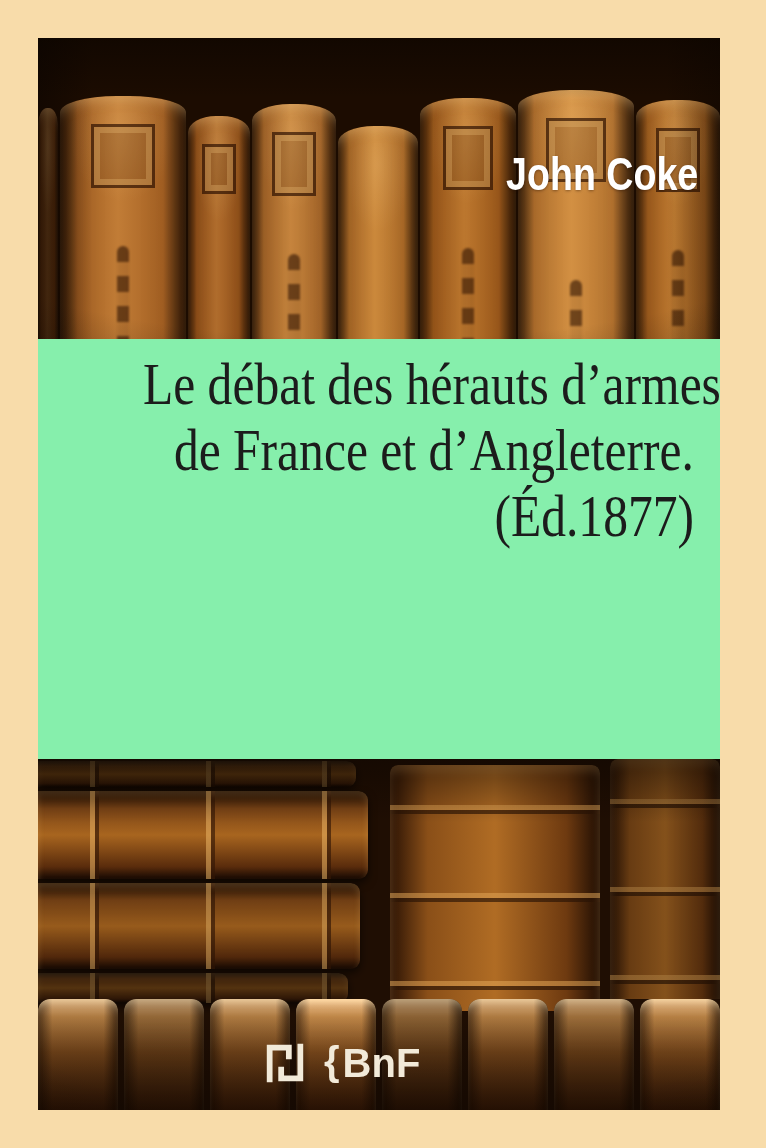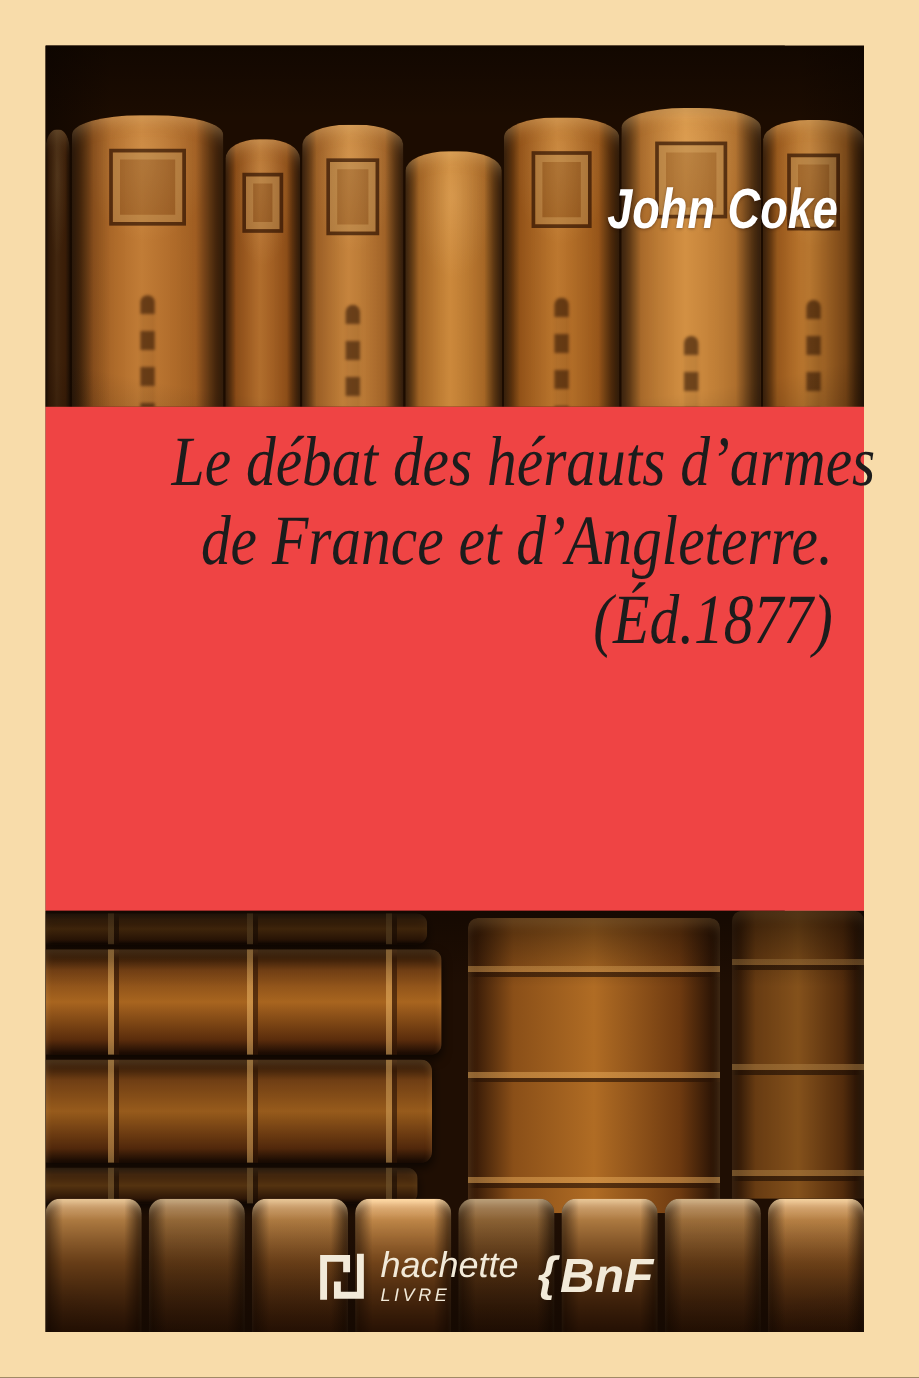--- a/index.html
+++ b/index.html
@@ -5,21 +5,20 @@
   html,body{margin:0;padding:0;}
   body{
     width:766px;height:1148px;
     background:#f8dcaa;
     font-family:"Liberation Sans", sans-serif;
     position:relative;overflow:hidden;
   }
   .photo{
     position:absolute;left:38px;top:38px;width:616px;height:1072px;
     background:#1a0c02;
-    font-style:italic;
   }
   
   .top-books{
     position:absolute;left:0;top:0;width:682px;height:301px;
     background:#1c0c01;overflow:hidden;
   }
   .shelf-row{
     position:absolute;left:0;top:0;width:100%;height:72px;
     background:
       linear-gradient(180deg, rgba(0,0,0,.25) 0 6%, rgba(255,200,120,.18) 30%, rgba(0,0,0,.45) 92%),
@@ -66,21 +65,21 @@
   .author{
     position:absolute;right:22px;top:112px;z-index:6;
     color:#ffffff;font-weight:bold;font-size:47px;line-height:1;
     white-space:nowrap;letter-spacing:0px;
     transform:scaleX(.8);transform-origin:right center;
     text-shadow:0 1px 3px rgba(30,10,0,.4);
   }
   
   .title-band{
     position:absolute;left:0;top:301px;width:682px;height:420px;
-    background:#ef4444;box-sizing:border-box;
+    background:#86efac;box-sizing:border-box;
     padding:12px 26px 16px 0;text-align:right;
   }
   .title-line{
     font-family:"Liberation Serif", serif;font-weight:400;
     font-size:59px;line-height:66px;color:#1c1c1c;
     white-space:nowrap;transform:scaleX(.84);transform-origin:right center;
   }
   
   .bottom-books{
     position:absolute;left:0;top:721px;width:682px;height:351px;
@@ -193,24 +192,20 @@
       <div class="bspine" style="filter:brightness(.9);"></div>
       <div class="bspine" style="filter:brightness(1.05);"></div>
     </div>
 
     <div class="logos">
       <div class="hachette">
         <svg class="h-icon" viewBox="0 0 48 48">
           <path d="M8,44 L8,8 L28,8 L28,20" fill="none" stroke="#f2ead9" stroke-width="6"></path>
           <path d="M40,4 L40,40 L20,40 L20,28" fill="none" stroke="#f2ead9" stroke-width="6"></path>
         </svg>
-        <div class="h-text">
-          <span class="h-name">hachette</span>
-          <span class="h-sub">LIVRE</span>
-        </div>
       </div>
       <div class="bnf">
         <span class="bnf-brace">{</span>
         <span class="bnf-text">BnF</span>
       </div>
     </div>
   </div>
 
 </div>
 

